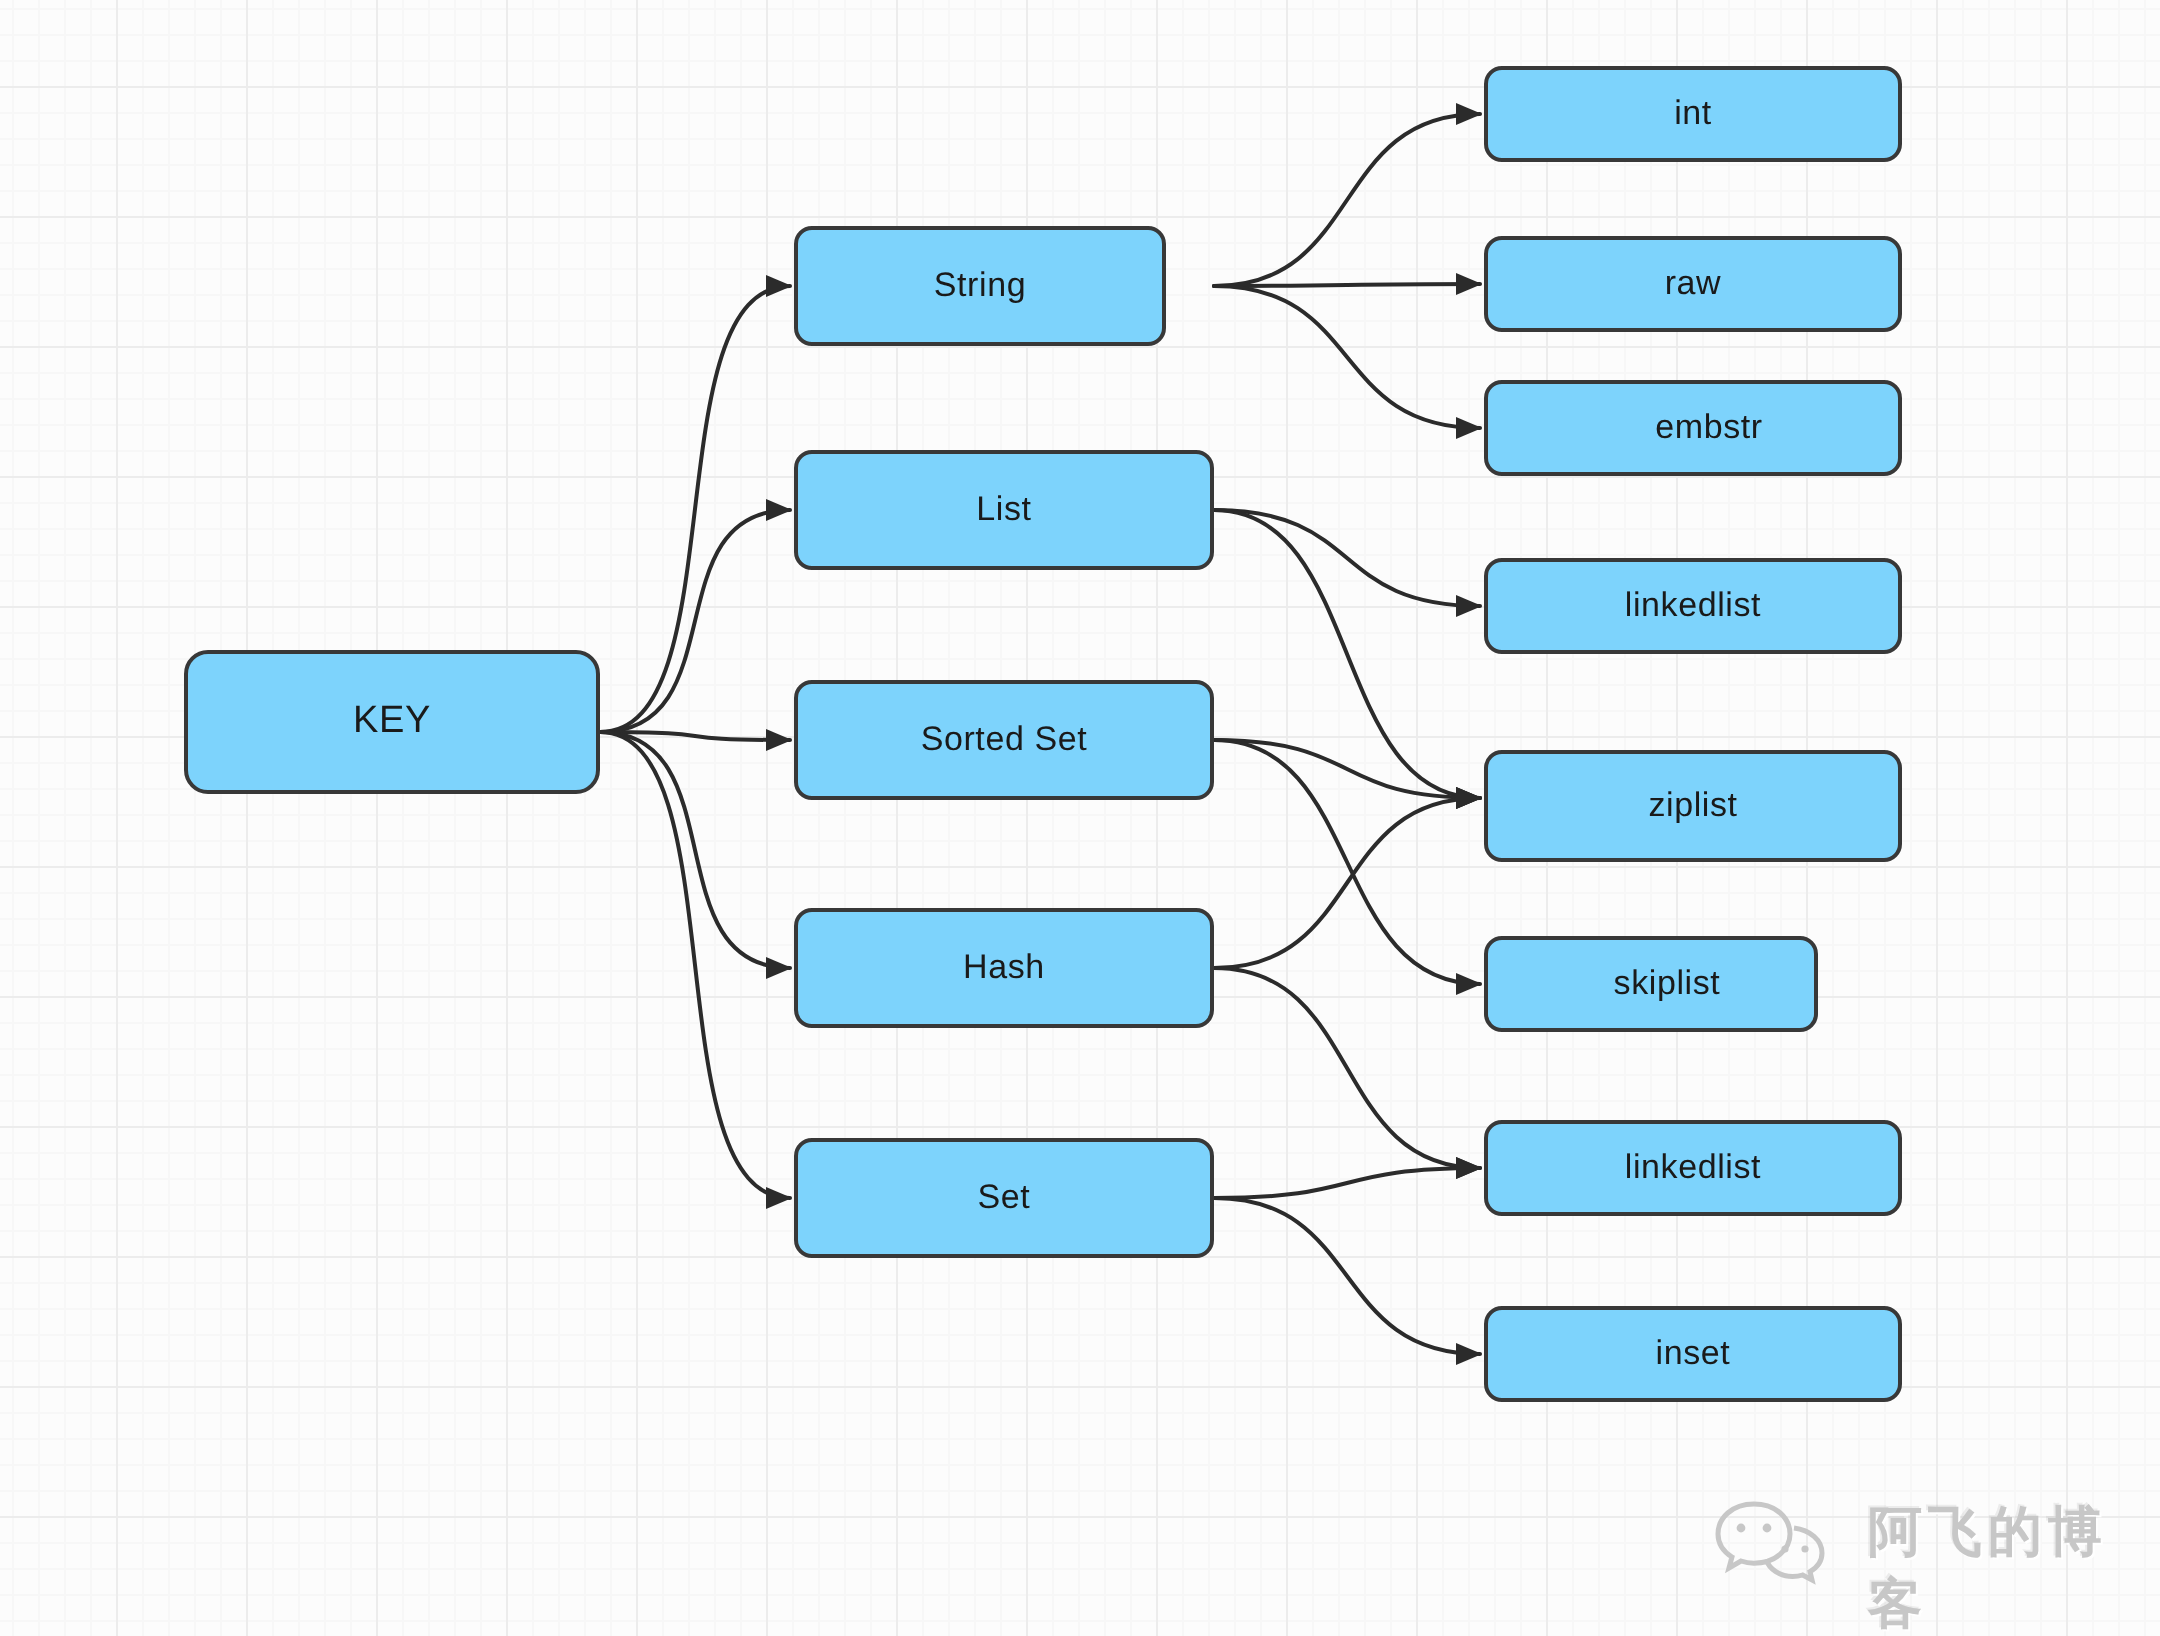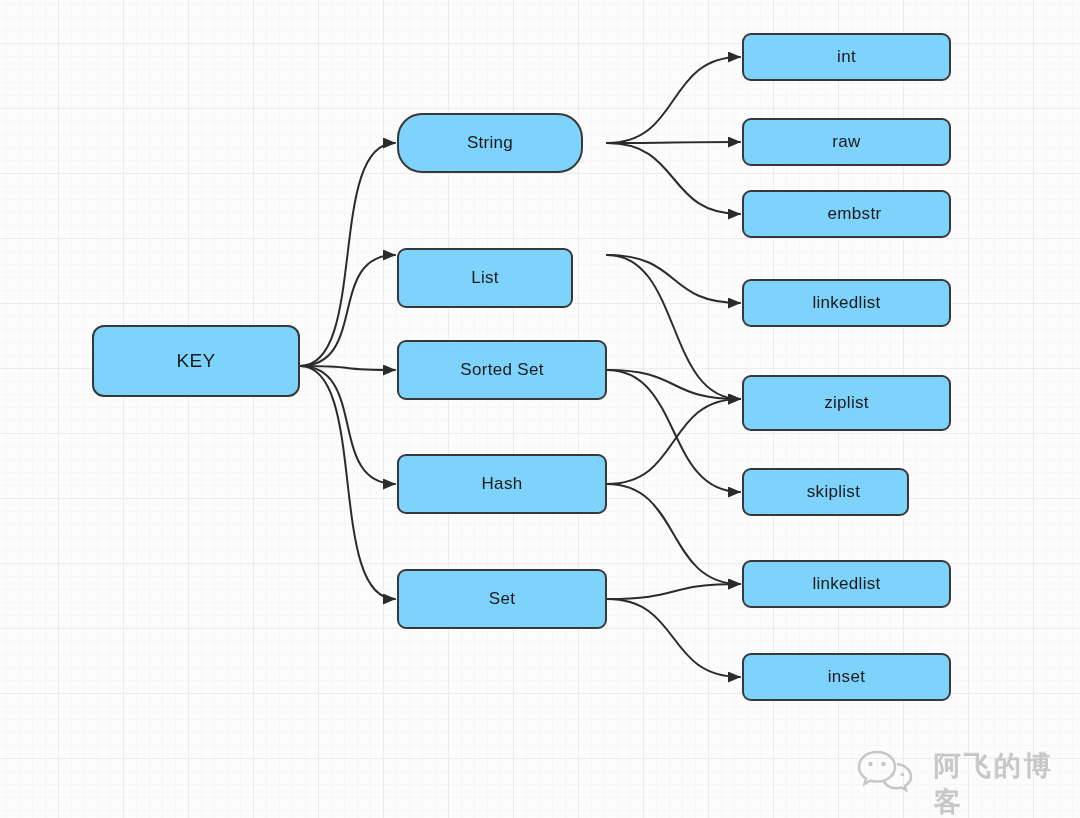--- a/index.html
+++ b/index.html
@@ -90,24 +90,24 @@
       <path d="M607,484 C682,484 665,584 740,584" marker-end="url(#arrowhead)"></path>
       <path d="M607,599 C682,599 665,584 740,584" marker-end="url(#arrowhead)"></path>
       <path d="M607,599 C682,599 665,677 740,677" marker-end="url(#arrowhead)"></path>
     </g>
 </svg>
 
 <div id="node-layer">
     <div class="node root" style="left: 92px; top: 325px; width: 208px; height: 72px;">
       <span>KEY</span>
     </div>
-    <div class="node" style="left: 397px; top: 113px; width: 186px; height: 60px; border-radius: 25px;">
+    <div class="node" style="left: 397px; top: 113px; width: 186px; height: 60px;">
       <span>String</span>
     </div>
-    <div class="node" style="left: 397px; top: 225px; width: 176px; height: 60px; margin-top: 23px;">
+    <div class="node" style="left: 397px; top: 225px; width: 210px; height: 60px;">
       <span>List</span>
     </div>
     <div class="node" style="left: 397px; top: 340px; width: 210px; height: 60px;">
       <span>Sorted Set</span>
     </div>
     <div class="node" style="left: 397px; top: 454px; width: 210px; height: 60px;">
       <span>Hash</span>
     </div>
     <div class="node" style="left: 397px; top: 569px; width: 210px; height: 60px;">
       <span>Set</span>

